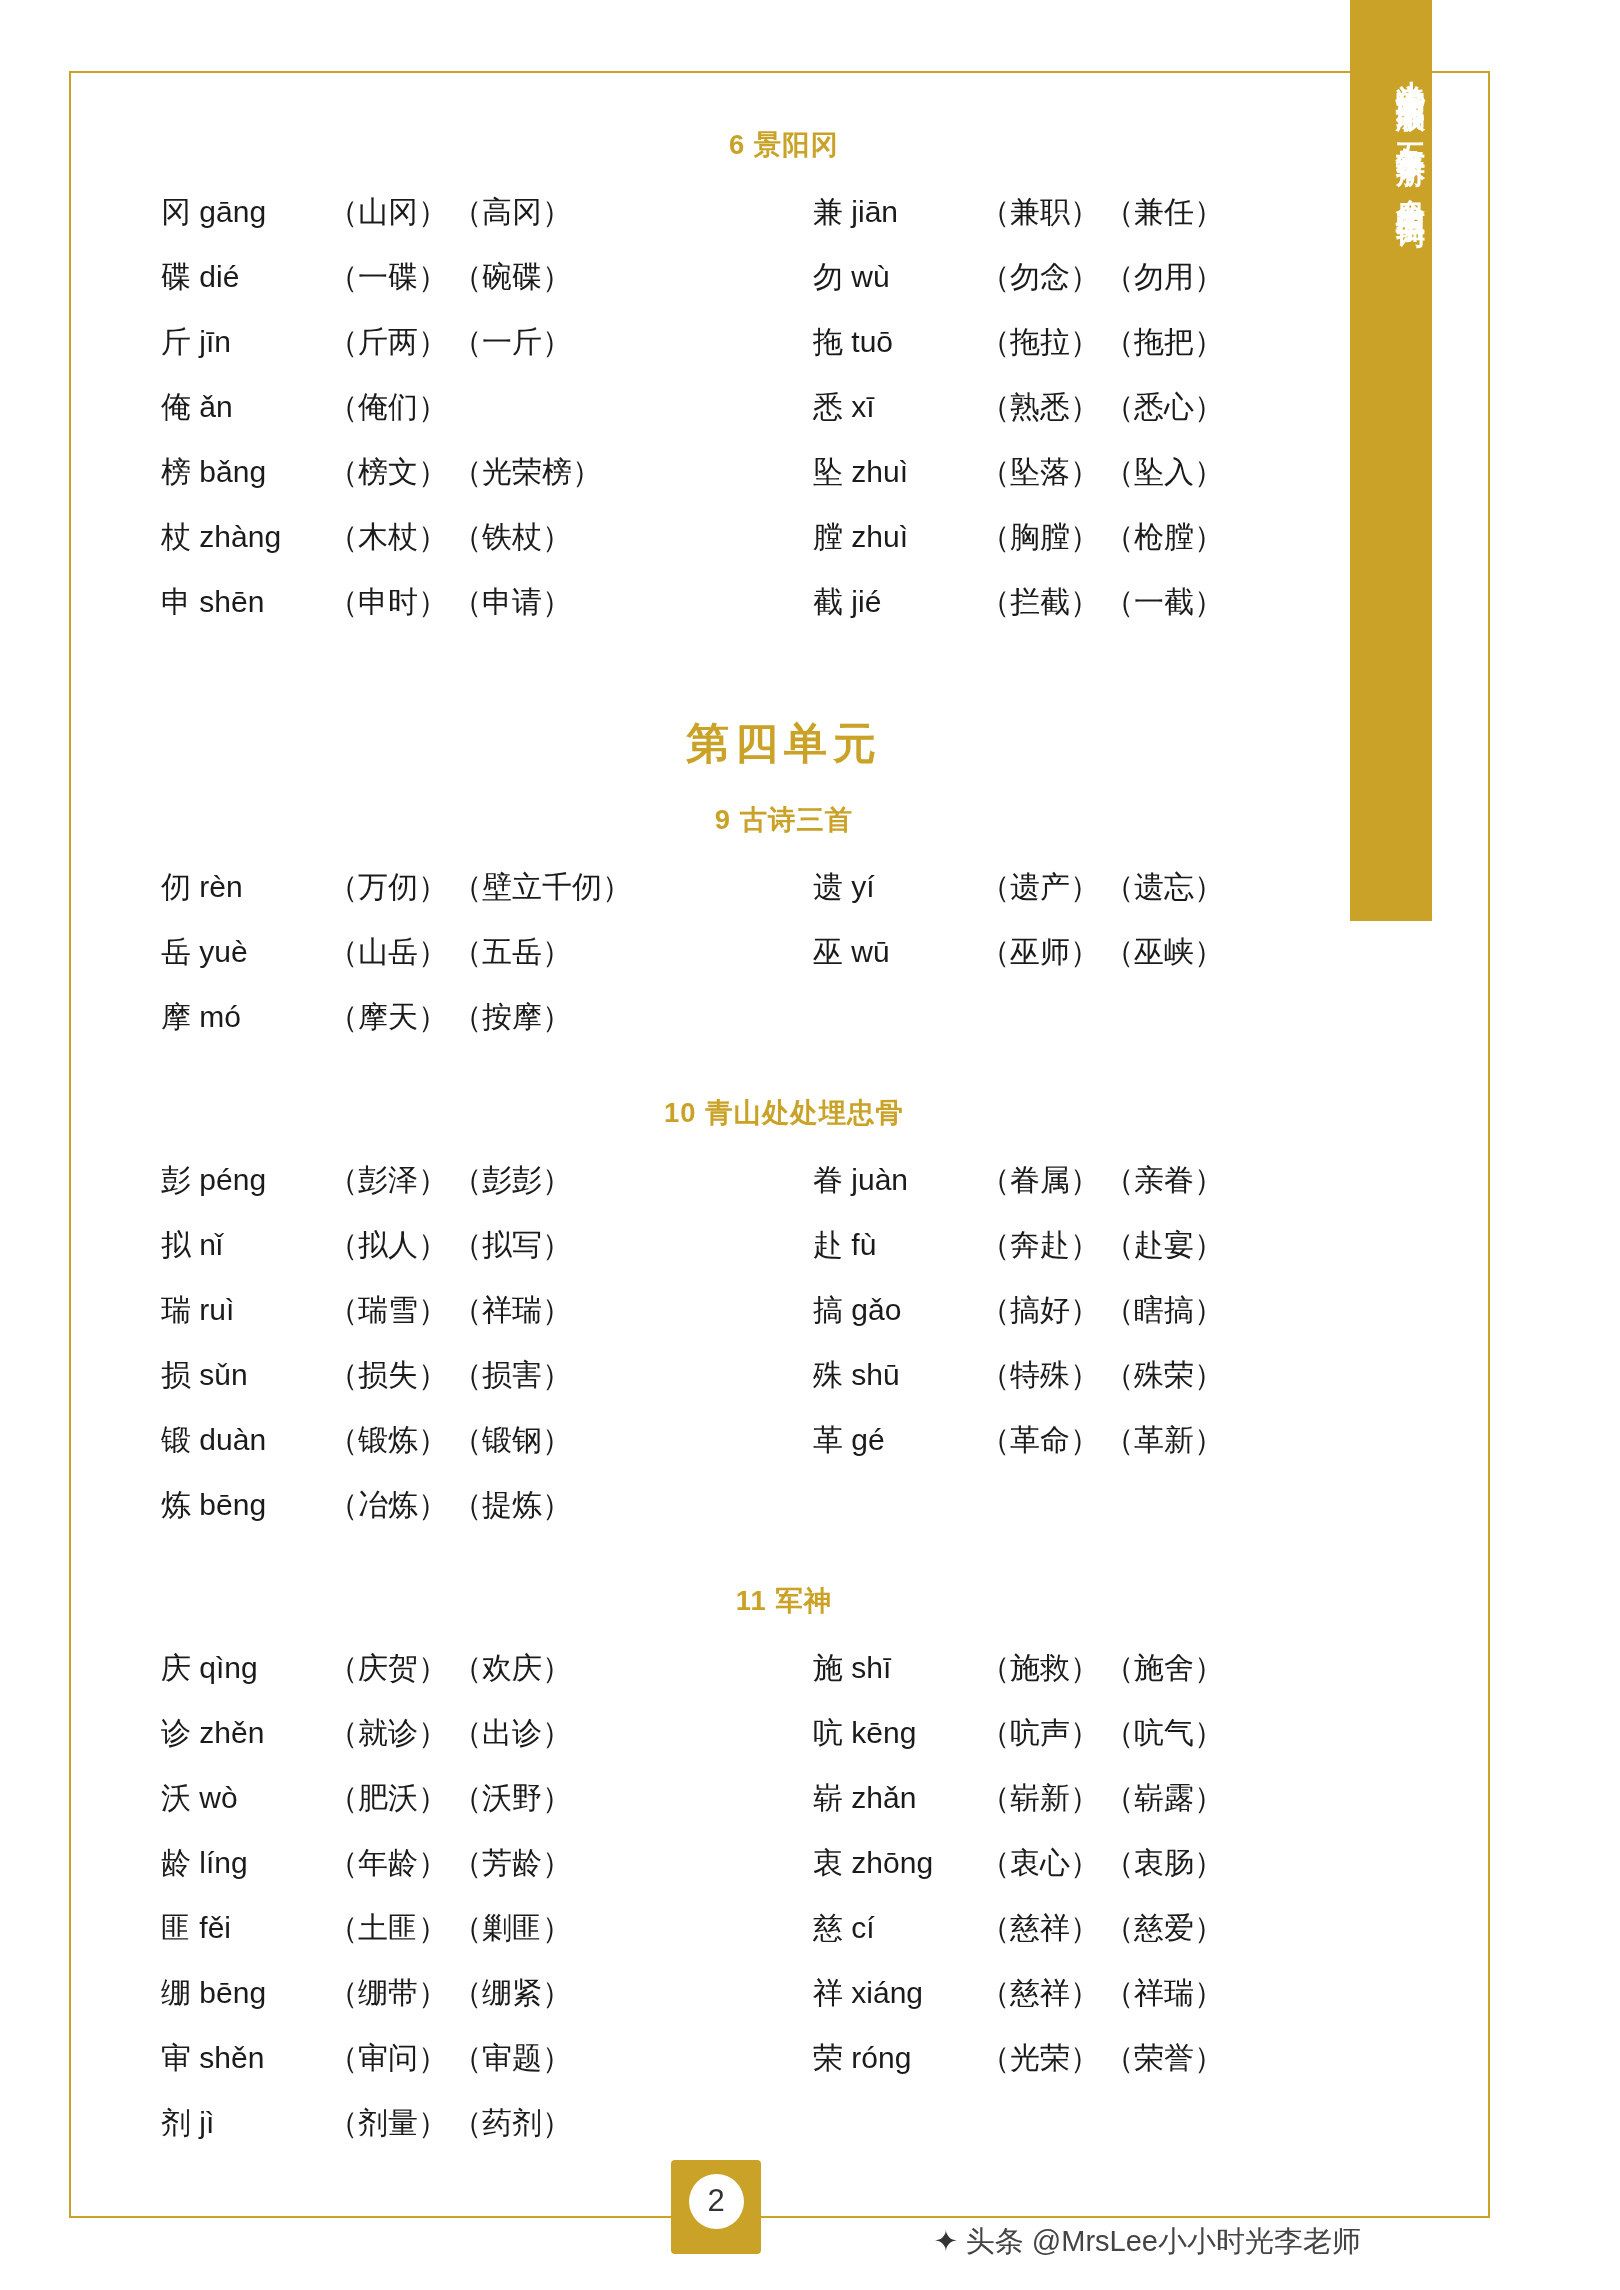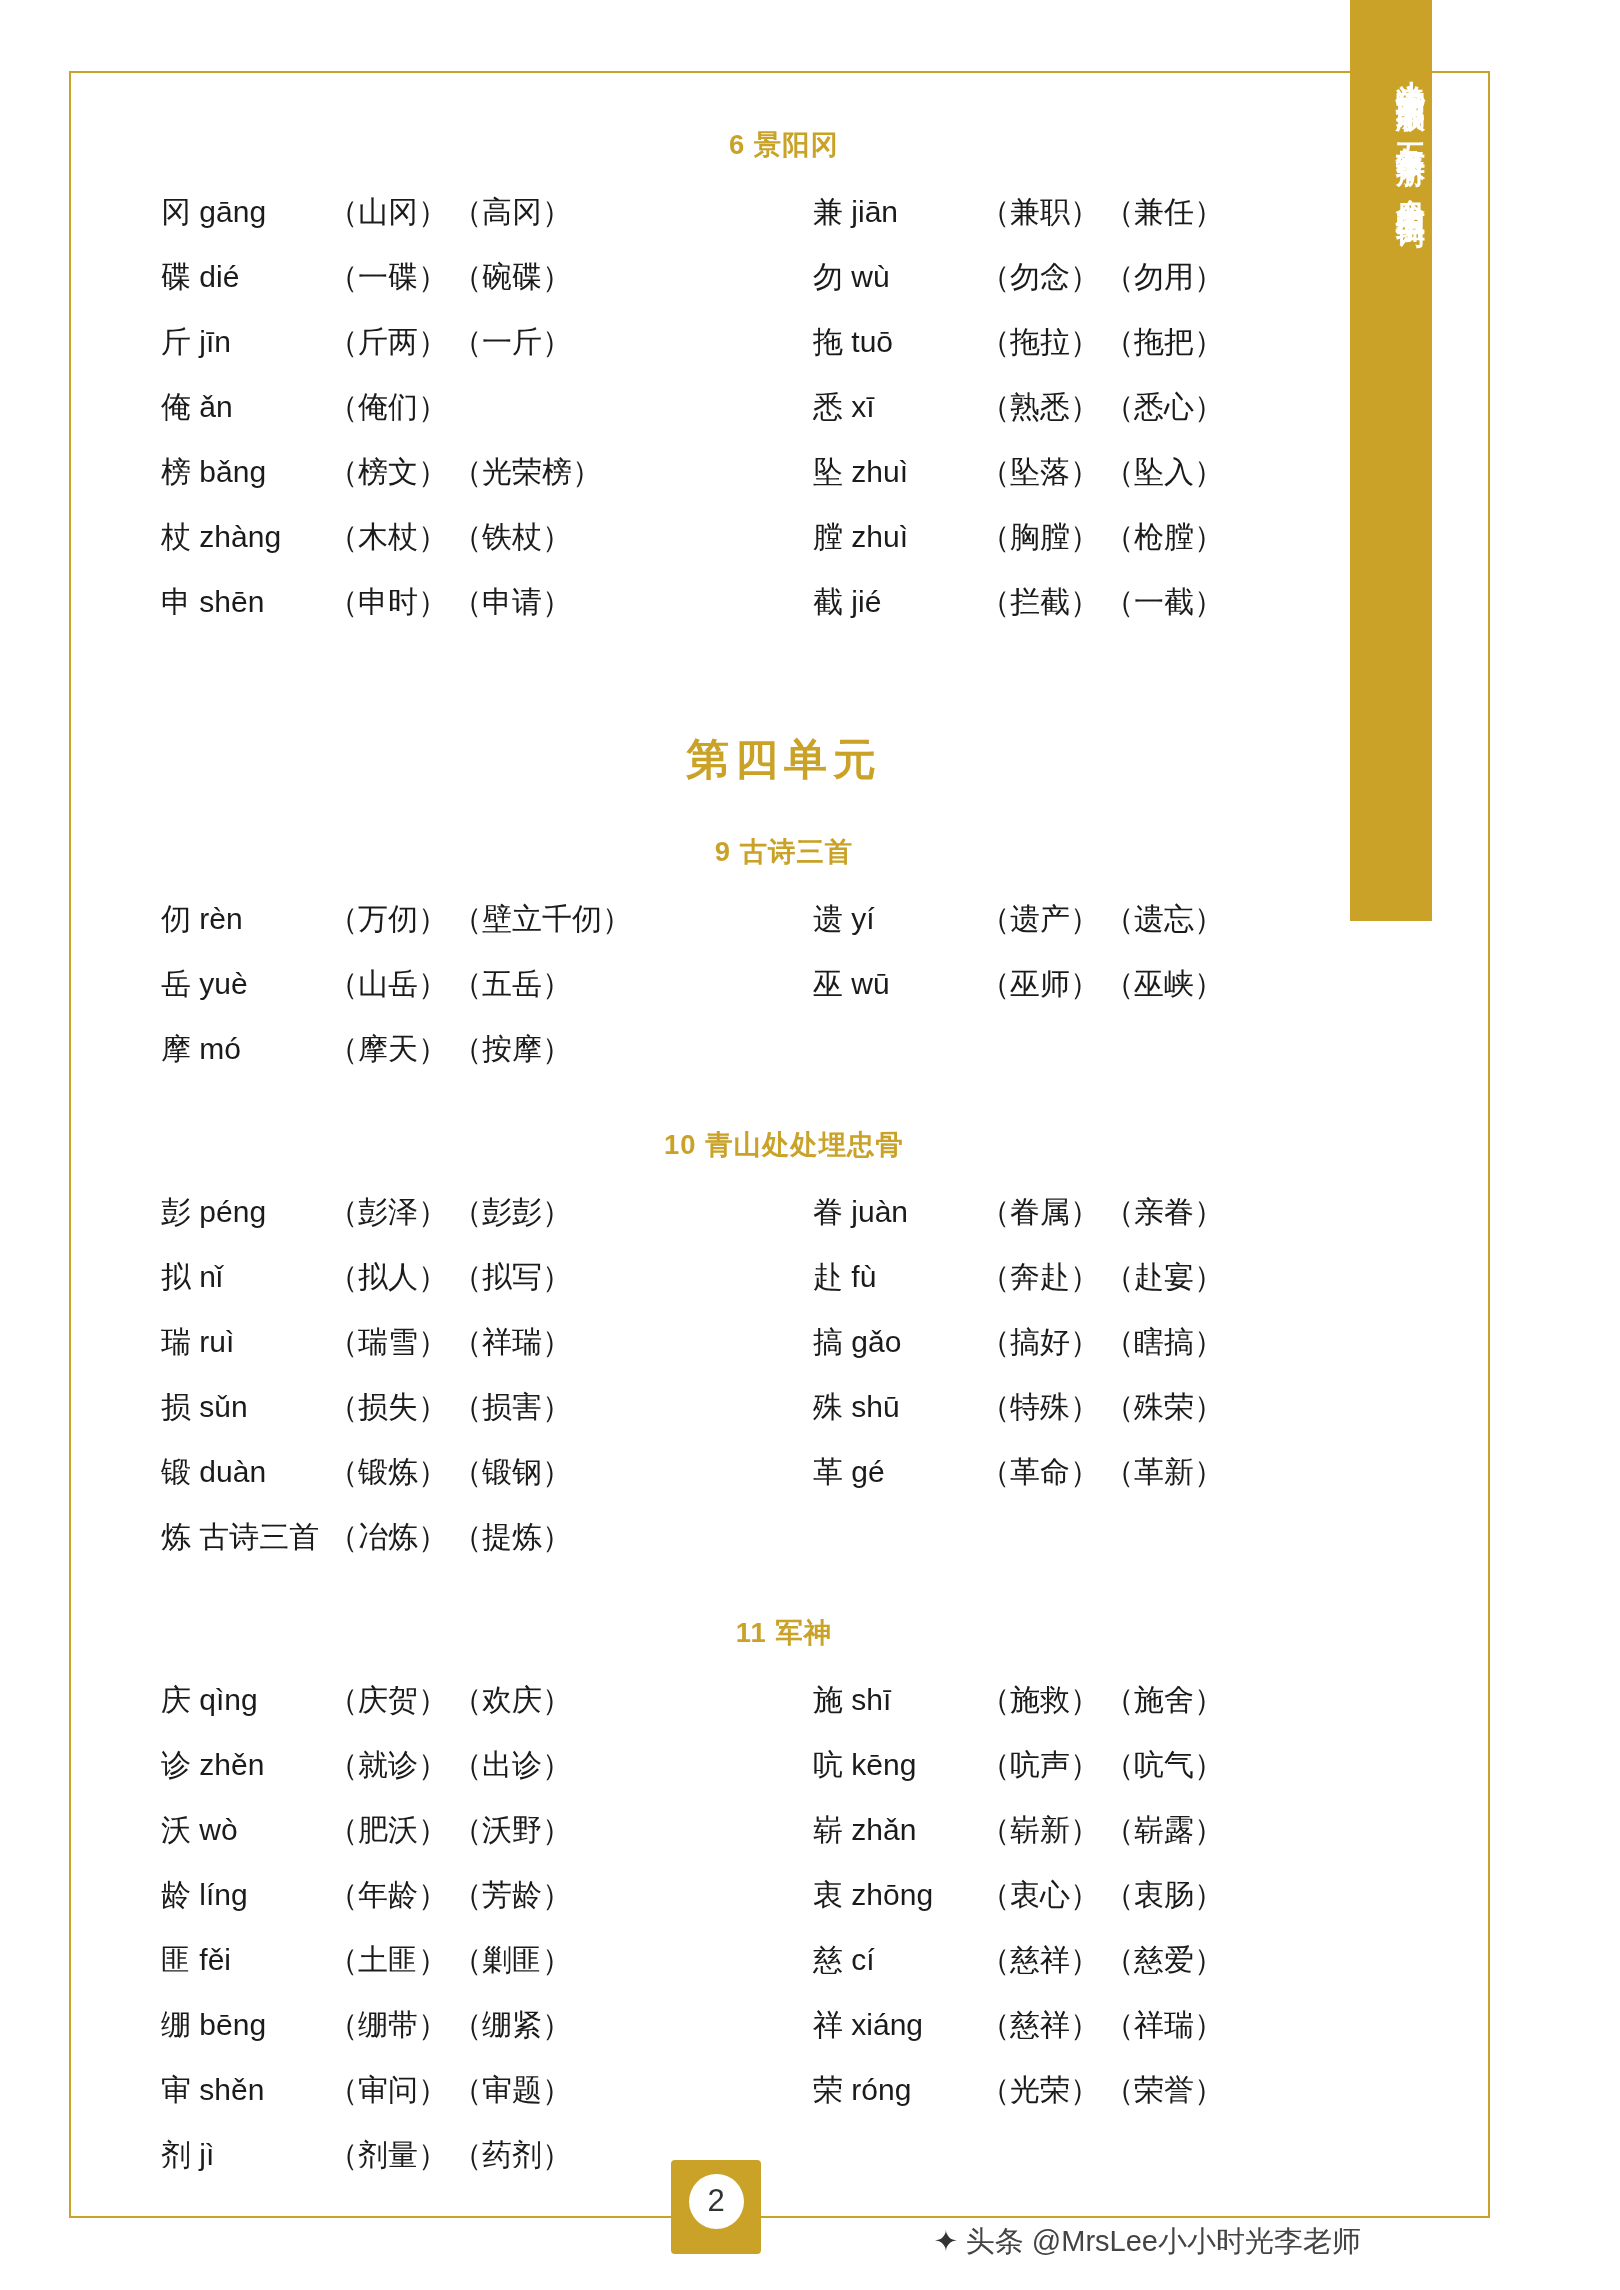--- a/index.html
+++ b/index.html
@@ -70,21 +70,21 @@
     font-size: 27.4px;
     letter-spacing: 1px;
     margin: 0;
   }
   .unit-title {
     color: #c9a227;
     font-weight: bold;
     text-align: center;
     font-size: 43px;
     letter-spacing: 5.9px;
-    margin: 16px;
+    margin: 0;
   }
   .lesson-block {
     width: 1304px;
     margin: 0 auto;
   }
   .rows {
     display: flex;
     flex-direction: row;
   }
   .col {
@@ -290,21 +290,21 @@
               </div>
               <div class="entry">
                 <div class="char">损 sǔn</div>
                 <div class="words"><span class="w">（损失）</span><span class="w">（损害）</span></div>
               </div>
               <div class="entry">
                 <div class="char">锻 duàn</div>
                 <div class="words"><span class="w">（锻炼）</span><span class="w">（锻钢）</span></div>
               </div>
               <div class="entry">
-                <div class="char">炼 古诗三首</div>
+                <div class="char">炼 bēng</div>
                 <div class="words"><span class="w">（冶炼）</span><span class="w">（提炼）</span></div>
               </div>
             </div>
             <div class="col">
               <div class="entry">
                 <div class="char">眷 juàn</div>
                 <div class="words"><span class="w">（眷属）</span><span class="w">（亲眷）</span></div>
               </div>
               <div class="entry">
                 <div class="char">赴 fù</div>

